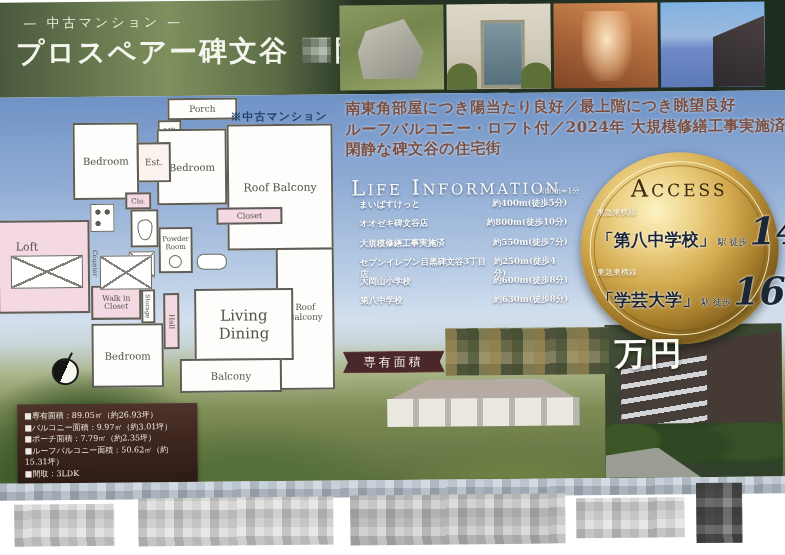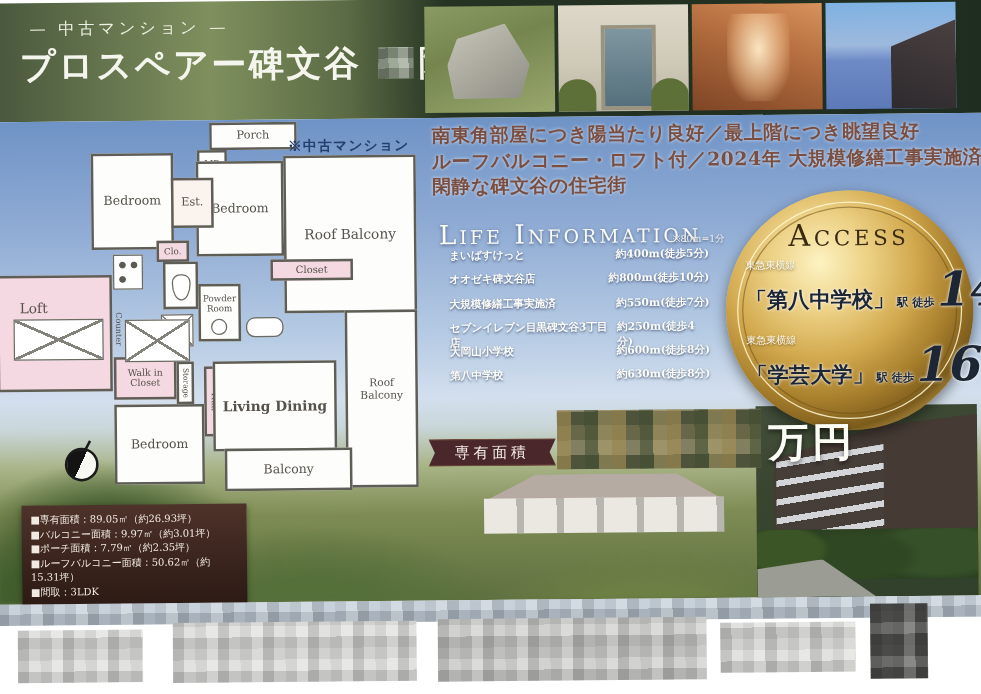--- a/index.html
+++ b/index.html
@@ -97,21 +97,21 @@
     box-shadow:0 4px 10px rgba(0,0,0,.45);}
   .medal::before{content:"";position:absolute;inset:9px;border-radius:50%;border:1.5px solid rgba(255,250,215,.85);}
   .medal::after{content:"";position:absolute;inset:13px;border-radius:50%;border:1.5px solid rgba(110,80,20,.55);}
   .m-title{position:absolute;left:0;top:22px;width:100%;text-align:center;color:#3a2b10;
     font-variant:small-caps;font-size:24px;letter-spacing:3px;z-index:7;}
   .st{position:absolute;left:16px;width:170px;z-index:7;color:#1d2634;}
   .st .line{font-size:8px;color:#fdfdf5;text-shadow:0 1px 2px rgba(60,40,0,.6);}
   .st .main{display:flex;align-items:baseline;white-space:nowrap;
     text-shadow:0 0 3px rgba(255,255,255,.85),0 0 1px rgba(255,255,255,.9);}
   .st .name{font-size:17px;font-weight:bold;}
-  .st .walk{font-size:9px;margin:0 2px;font-weight:bold;}
+  .st .walk{font-size:9px;margin:0 2px;}
   .st .min{font-size:38px;font-style:italic;font-weight:bold;line-height:30px;}
 
   
   .ribbon{position:absolute;left:346px;top:352px;width:102px;height:22px;z-index:6;background:#4a272b;
     clip-path:polygon(0 0,100% 0,95% 50%,100% 100%,0 100%,5% 50%);
     display:flex;align-items:center;justify-content:center;color:#f3ece6;font-size:12px;letter-spacing:3px;
     box-shadow:inset 0 0 0 1px rgba(200,160,100,.3);}
   .price-pix{position:absolute;left:449px;top:330px;width:163px;height:47px;z-index:5;background-color:#6d6d50;
     background-image:repeating-linear-gradient(90deg,rgba(170,145,85,.6) 0 11px,transparent 11px 22px,rgba(65,78,48,.55) 22px 33px,rgba(200,178,115,.4) 33px 44px),
                      repeating-linear-gradient(0deg,rgba(40,52,32,.45) 0 11px,rgba(255,240,200,.14) 11px 23px,rgba(95,95,62,.4) 23px 35px);}
@@ -222,21 +222,21 @@
       </div>
     <div class="rm vtx" style="left:145px;top:288px;width:14px;height:34px;font-size:6px;">
         <span class="vtx">Storage</span>
       </div>
     <div class="rmp" style="left:167px;top:292px;width:16px;height:56px;font-size:7px;">
         <span class="vtx">Hall</span>
       </div>
     <div class="rm" style="left:95px;top:322px;width:72px;height:64px;font-size:10px;">
         <span>Bedroom</span>
       </div>
-    <div class="rm" style="left:174px;top:288px;width:99px;height:72px;font-size:11px;font-weight:bold;">
+    <div class="rm" style="left:198px;top:288px;width:99px;height:72px;font-size:15px;">
         <span>Living Dining</span>
       </div>
     <div class="rm" style="left:183px;top:358px;width:102px;height:34px;font-size:10px;">
         <span>Balcony</span>
       </div>
     <div class="plan-note">※中古マンション</div>
     <div class="compass"></div>
   </div>
 
   <div class="catch">

